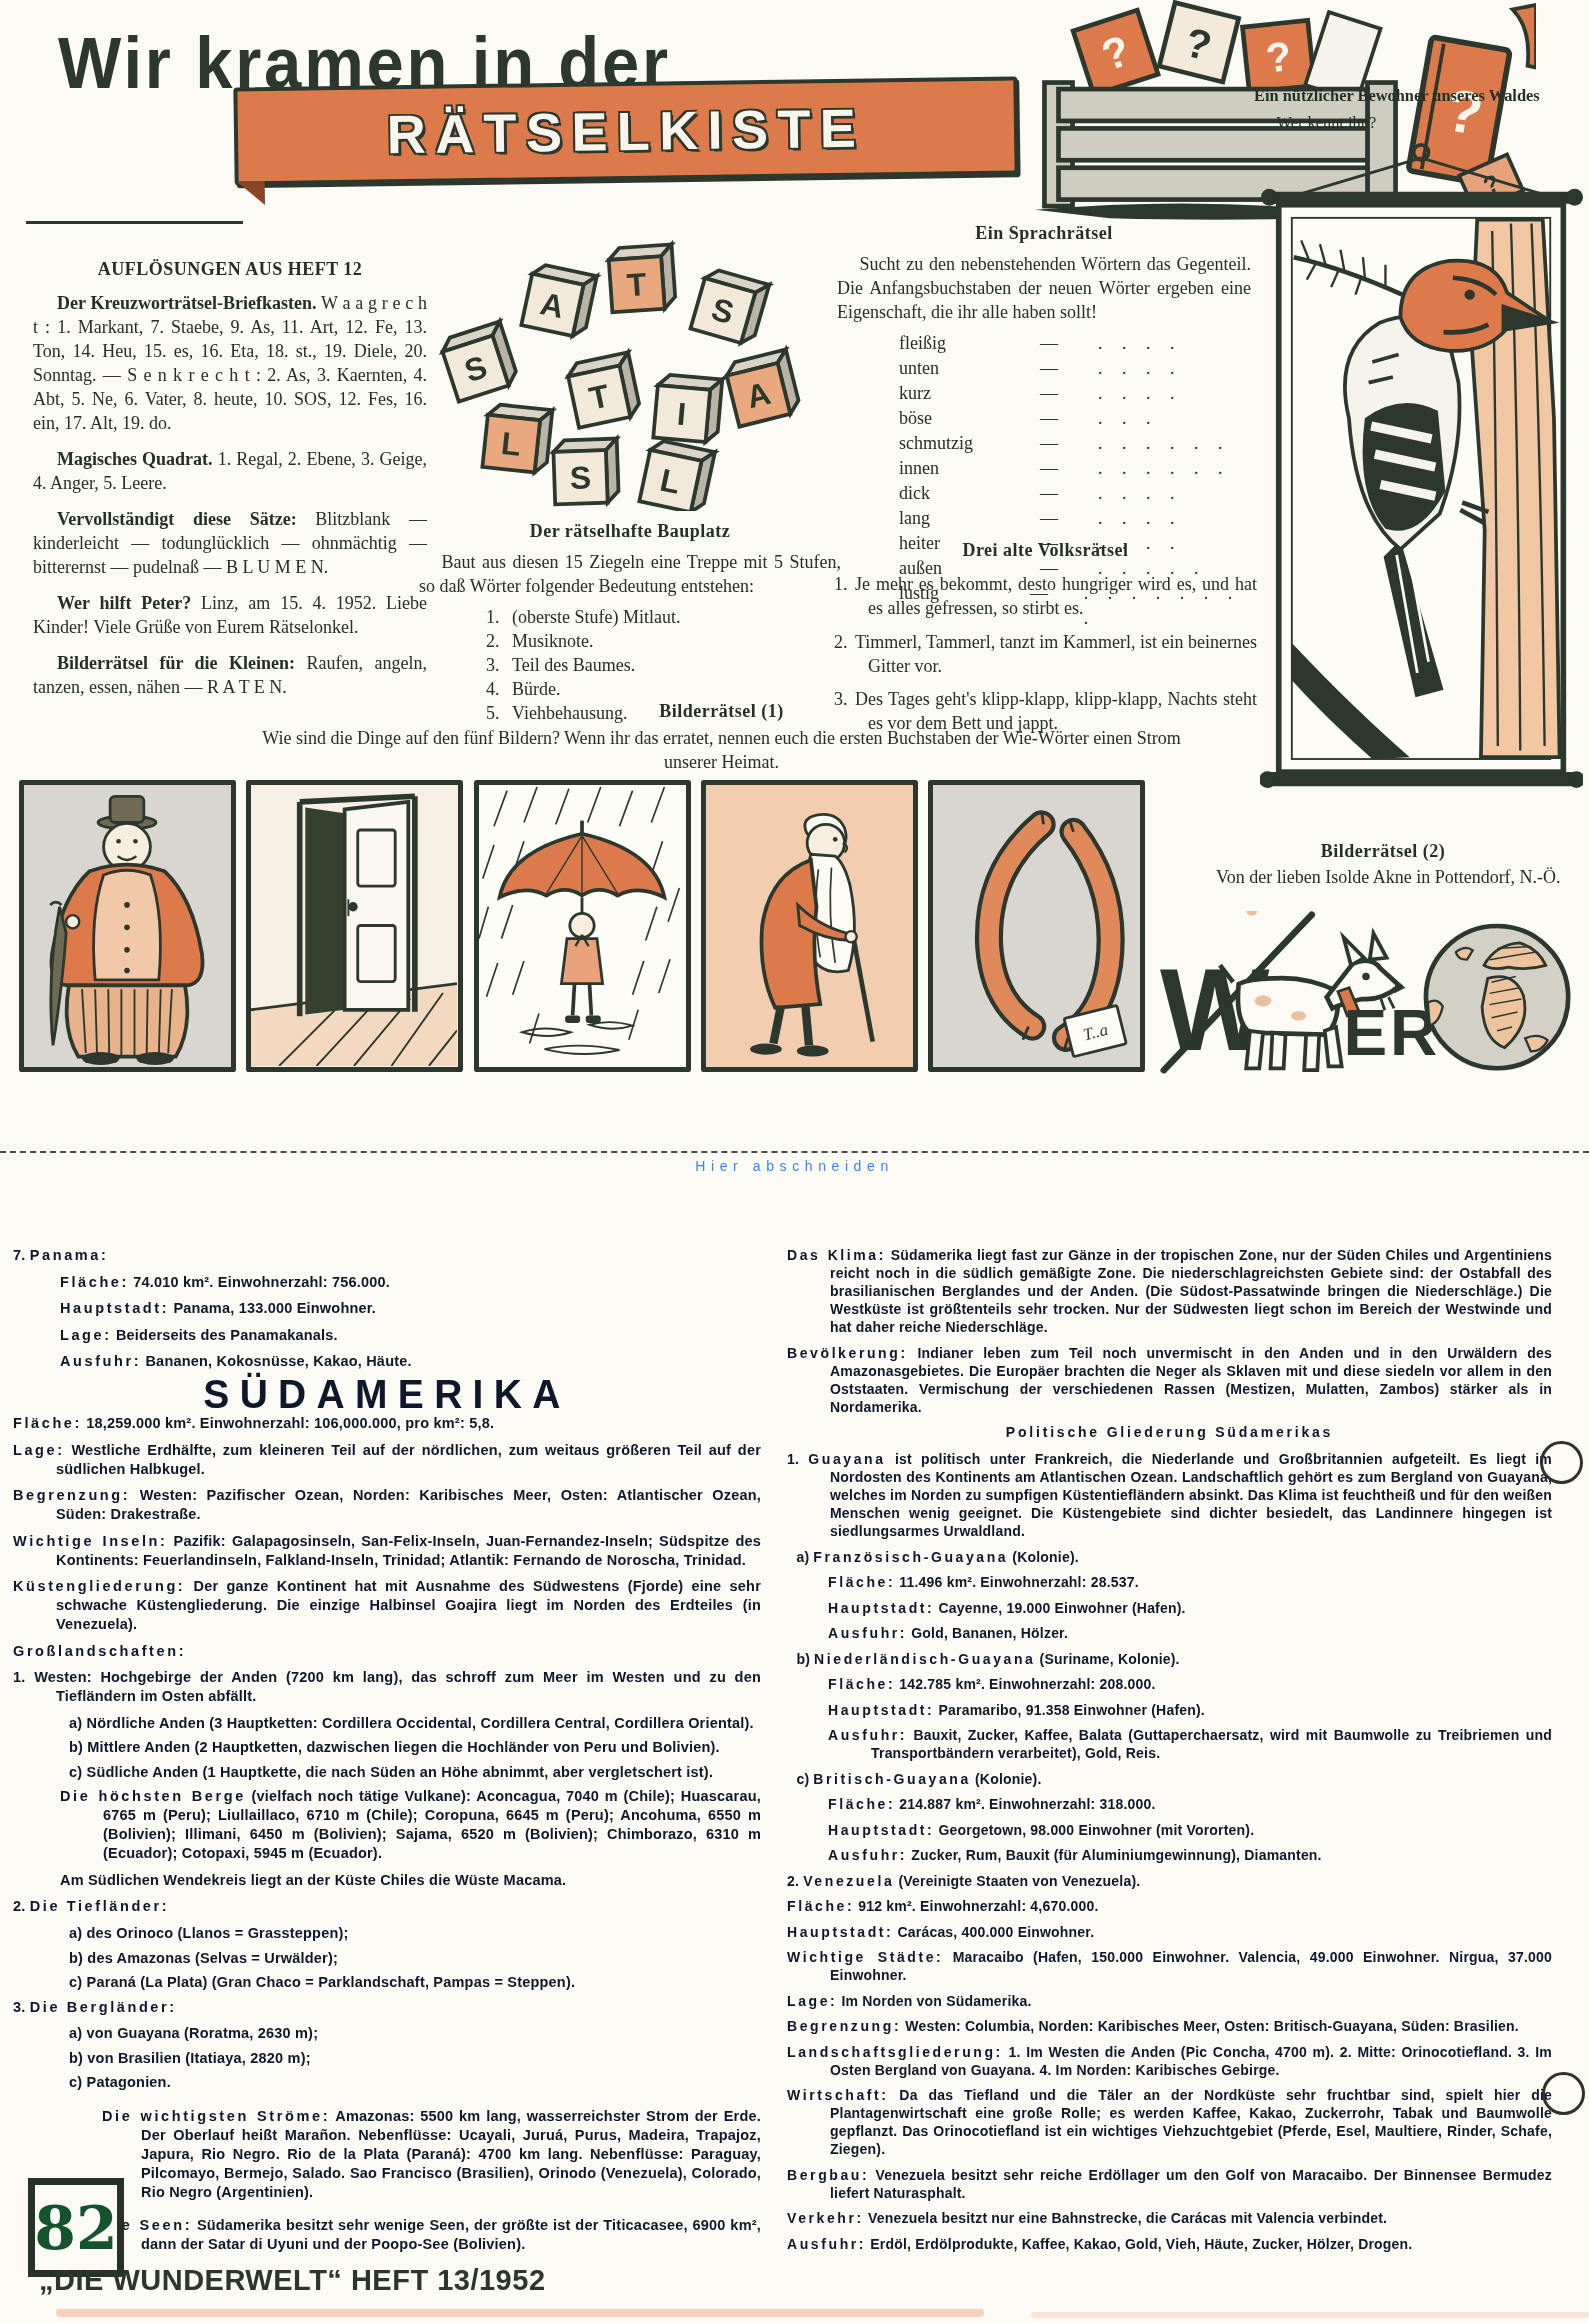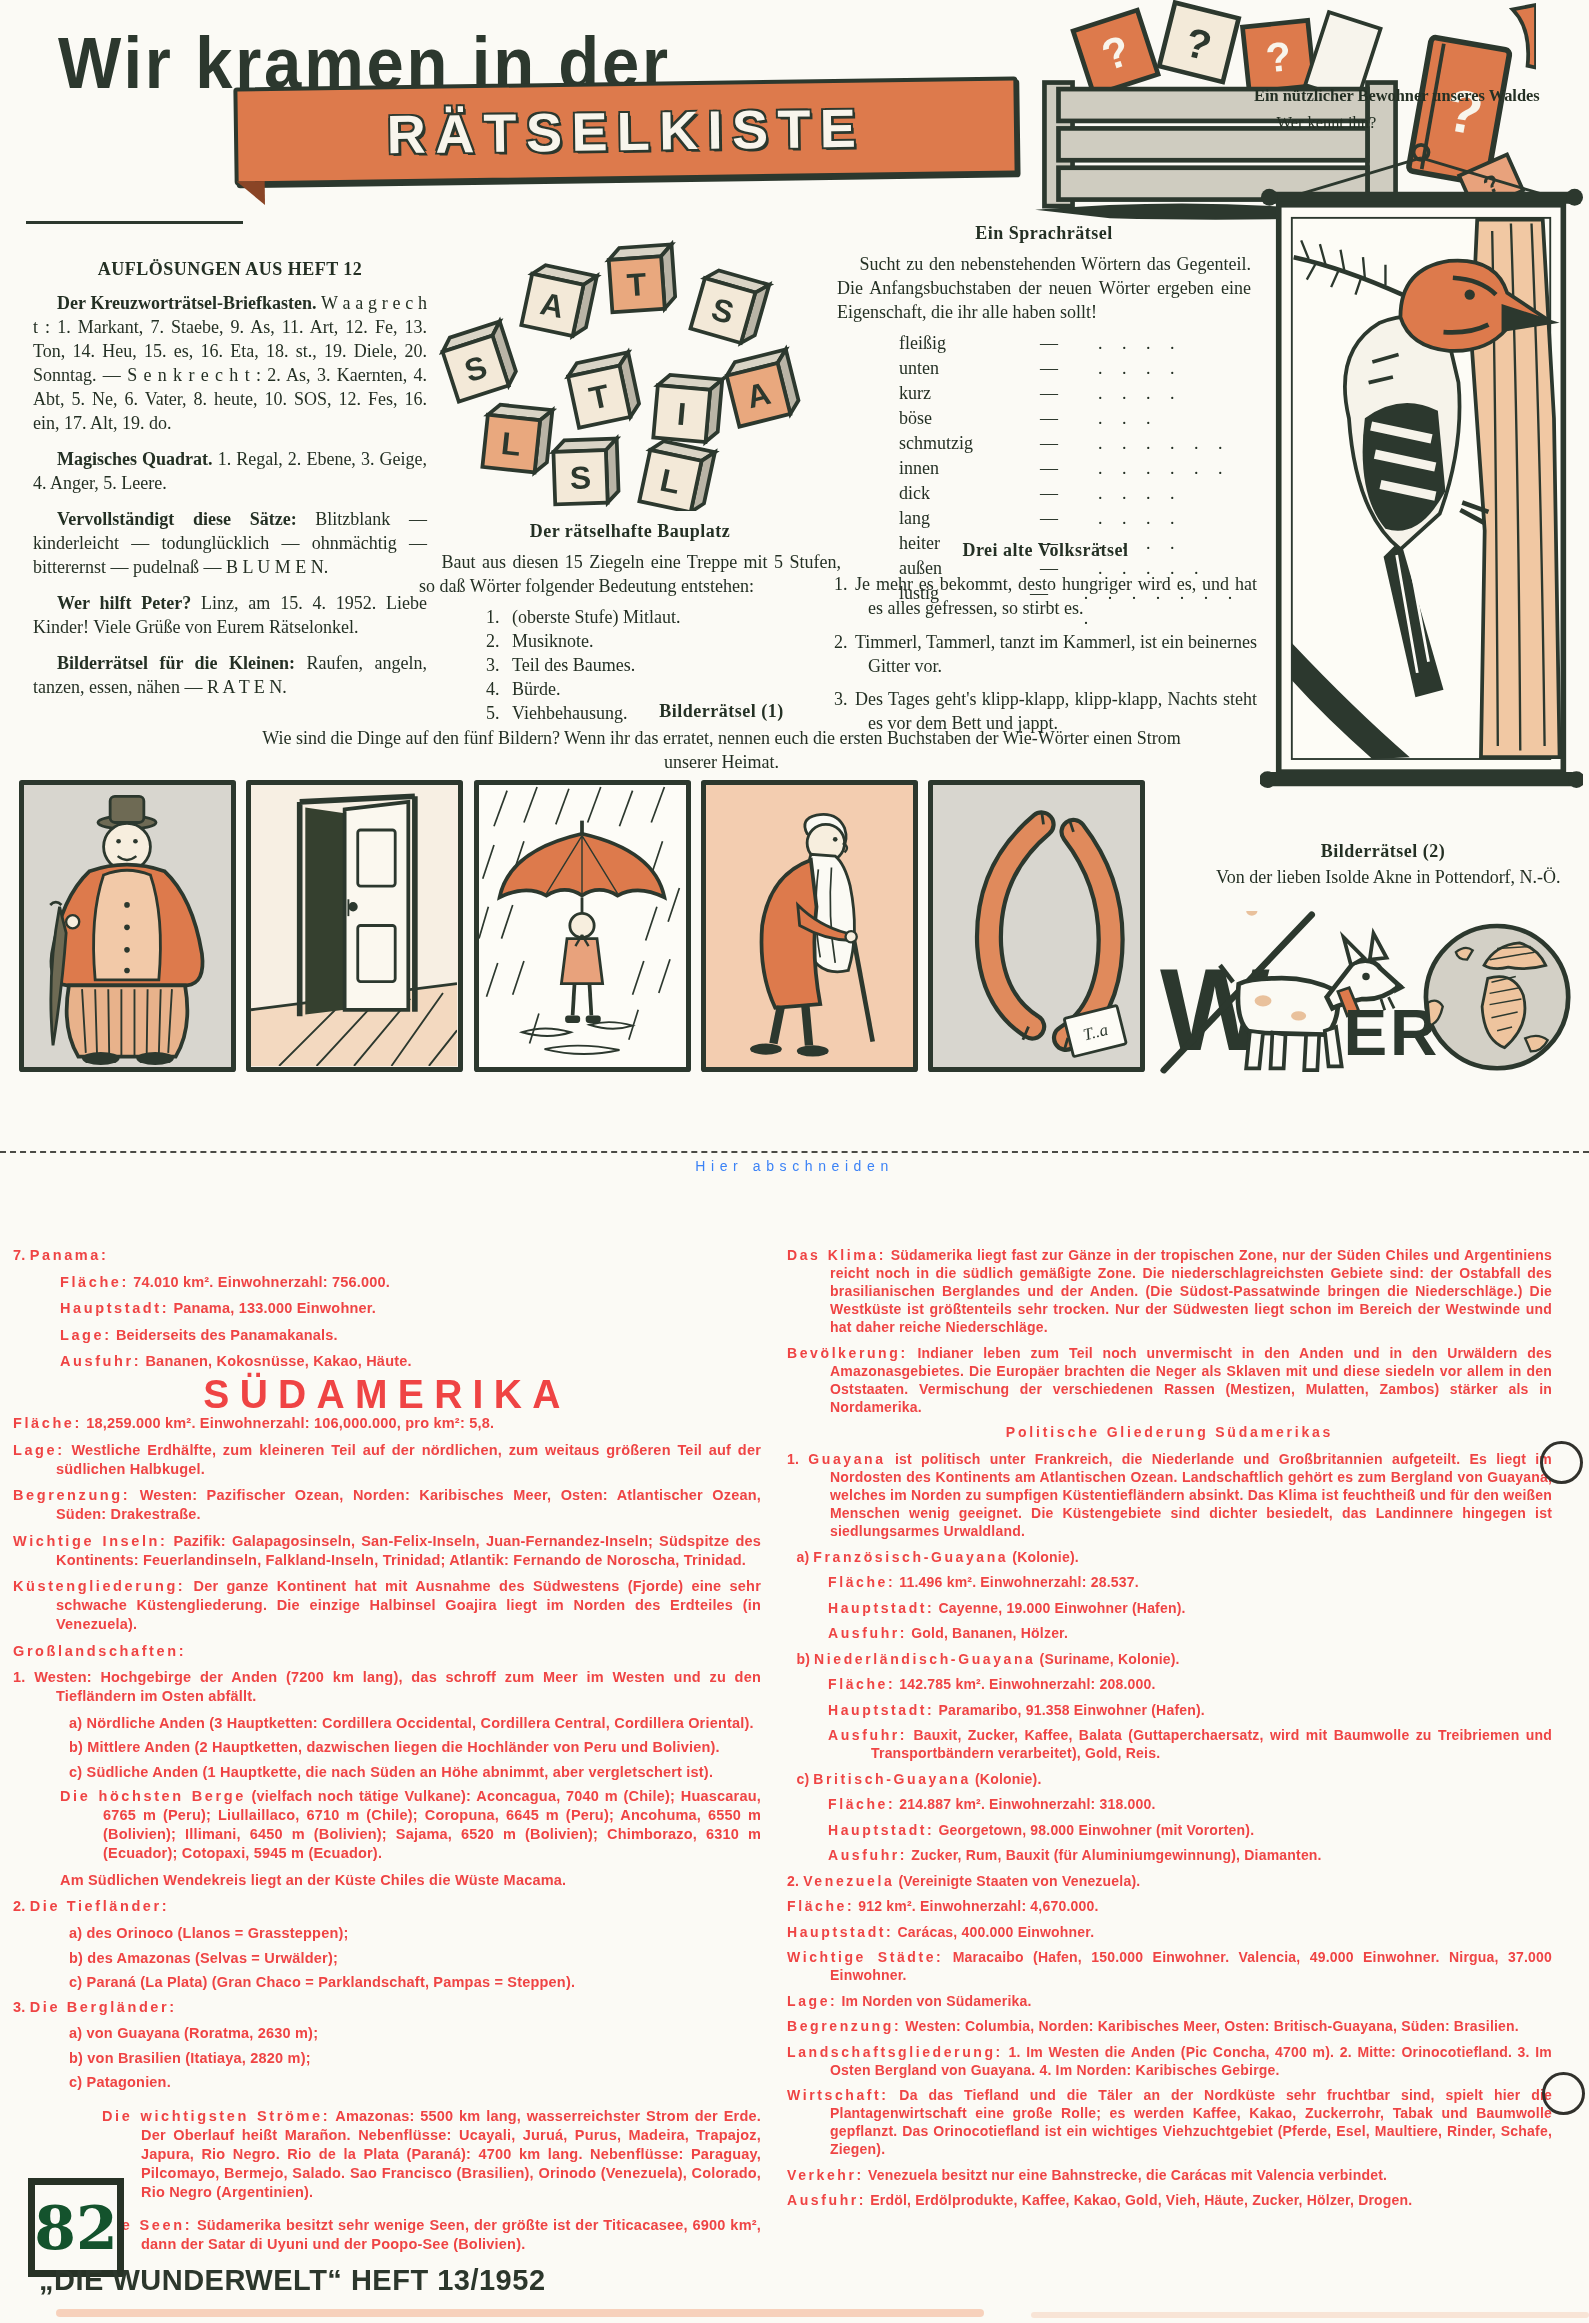--- a/index.html
+++ b/index.html
@@ -31,21 +31,21 @@
   .cap-center{text-align:center;font-size:18px;line-height:24px;margin:0 auto;}
   .b2cap{font-size:18px;line-height:23.4px;text-align:justify;text-indent:37px;margin:0;}
   
   .panels{display:flex;gap:10.3px;}
   .panel{width:217px;height:292px;border:5.6px solid #2c382e;border-radius:2.8px;box-sizing:border-box;overflow:hidden;flex:none;}
   
   .cut{border-top:2.8px dashed #4a4a45;}
   .cut-label{font-family:"Liberation Sans",sans-serif;font-size:14px;letter-spacing:5.6px;color:#3b82f6;
         text-align:center;padding-top:4.7px;}
   
-  .geo{font-family:"Liberation Sans",sans-serif;font-weight:bold;color:#ef4444;text-align:justify;}
+  .geo{font-family:"Liberation Sans",sans-serif;font-weight:bold;color:#0f172a;text-align:justify;}
   .geo-l{font-size:14.5px;line-height:19px;letter-spacing:0.2px;}
   .geo-r{font-size:14px;line-height:18px;letter-spacing:0.2px;}
   .glead{letter-spacing:2.6px;}
   .g{margin:0 0 7.5px;padding-left:43px;text-indent:-43px;}
   .gplain{margin:0 0 7.5px;}
   .gsub{margin:0 0 5.6px 56px;padding-left:34px;text-indent:-34px;}
   .gind{margin-left:47px;}
   .gind2{margin-left:89px;padding-left:39px;text-indent:-39px;}
   .big-title{text-align:center;font-size:39px;letter-spacing:10.3px;margin:13px 0 11.2px;transform:scaleY(1.05);}
   .geo-h{text-align:center;letter-spacing:2.8px;margin:3.7px 0 9.4px;}
@@ -513,20 +513,21 @@
 
     <p class="gplain"><span>2.</span> <span class="glead">Venezuela</span> <span>(Vereinigte Staaten von Venezuela).</span></p>
     <div style="">
       <p class="g"><span class="glead">Fläche:</span> <span>912 km². Einwohnerzahl: 4,670.000.</span></p>
       <p class="g"><span class="glead">Hauptstadt:</span> <span>Carácas, 400.000 Einwohner.</span></p>
       <p class="g"><span class="glead">Wichtige Städte:</span> <span>Maracaibo (Hafen, 150.000 Einwohner. Valencia, 49.000 Einwohner. Nirgua, 37.000 Einwohner.</span></p>
       <p class="g"><span class="glead">Lage:</span> <span>Im Norden von Südamerika.</span></p>
       <p class="g"><span class="glead">Begrenzung:</span> <span>Westen: Columbia, Norden: Karibisches Meer, Osten: Britisch-Guayana, Süden: Brasilien.</span></p>
       <p class="g"><span class="glead">Landschaftsgliederung:</span> <span>1. Im Westen die Anden (Pic Concha, 4700 m). 2. Mitte: Orinocotiefland. 3. Im Osten Bergland von Guayana. 4. Im Norden: Karibisches Gebirge.</span></p>
       <p class="g"><span class="glead">Wirtschaft:</span> <span>Da das Tiefland und die Täler an der Nordküste sehr fruchtbar sind, spielt hier die Plantagenwirtschaft eine große Rolle; es werden Kaffee, Kakao, Zuckerrohr, Tabak und Baumwolle gepflanzt. Das Orinocotiefland ist ein wichtiges Viehzuchtgebiet (Pferde, Esel, Maultiere, Rinder, Schafe, Ziegen).</span></p>
+      <p class="g"><span class="glead">Bergbau:</span> <span>Venezuela besitzt sehr reiche Erdöllager um den Golf von Maracaibo. Der Binnensee Bermudez liefert Naturasphalt.</span></p>
       <p class="g"><span class="glead">Verkehr:</span> <span>Venezuela besitzt nur eine Bahnstrecke, die Carácas mit Valencia verbindet.</span></p>
       <p class="g"><span class="glead">Ausfuhr:</span> <span>Erdöl, Erdölprodukte, Kaffee, Kakao, Gold, Vieh, Häute, Zucker, Hölzer, Drogen.</span></p>
     </div>
   </div>
 
   <div class="abs pagenum" style="left:28px;top:2178px;width:96px;height:99px;">
     <span>82</span>
   </div>
 
   <div class="abs footer" style="left:39px;top:2264px;">„DIE WUNDERWELT“ HEFT 13/1952</div>

